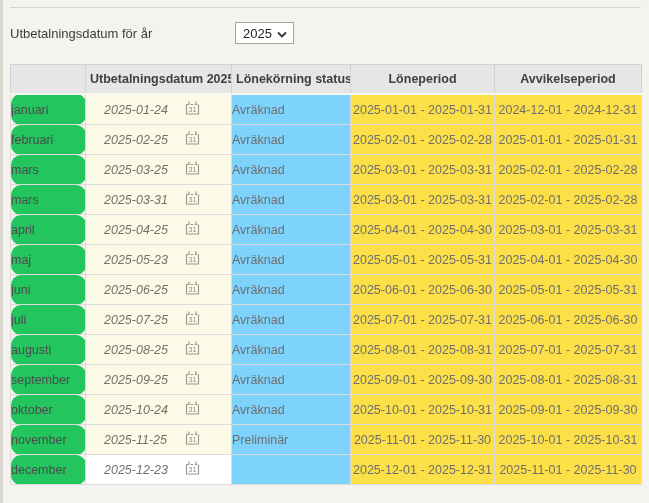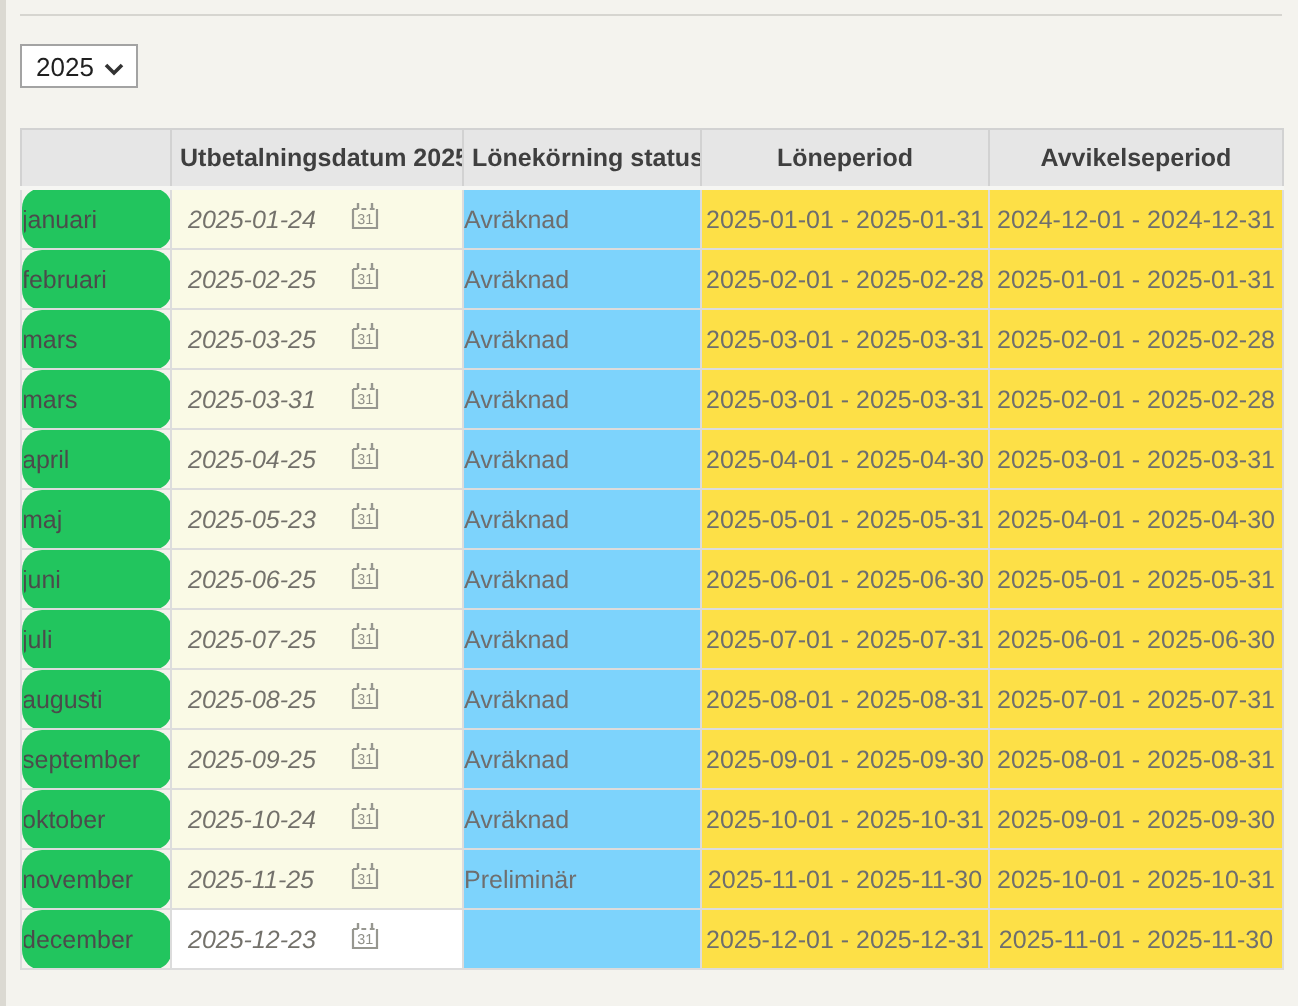--- a/index.html
+++ b/index.html
@@ -95,21 +95,21 @@
   }
   td.date-cell {
     background: #fafae6;
   }
   td.date-cell.editable {
     background: #ffffff;
   }
   .date-wrap {
     display: flex;
     align-items: center;
-    padding-left: 8px;
+    padding-left: 18px;
   }
   .date-value {
     font-style: italic;
     color: #73716b;
     width: 78px;
   }
   .calendar-icon {
     display: inline-block;
     cursor: pointer;
     margin-left: 2px;
@@ -129,20 +129,21 @@
 </head>
 <body>
 
 <div class="left-strip"></div>
 
 <div class="content">
 
   <hr class="title-rule">
 
   <div class="filter-row">
+    <span class="filter-label">Utbetalningsdatum för år</span>
     <div class="year-select" role="combobox" aria-expanded="false">
       <span>2025</span>
       <span class="chevron-down">
         <svg width="10" height="7" viewBox="0 0 10 7">
             <polyline points="1,1.5 5,5.5 9,1.5" fill="none" stroke="#333" stroke-width="1.8"></polyline>
           </svg>
       </span>
     </div>
   </div>
 

